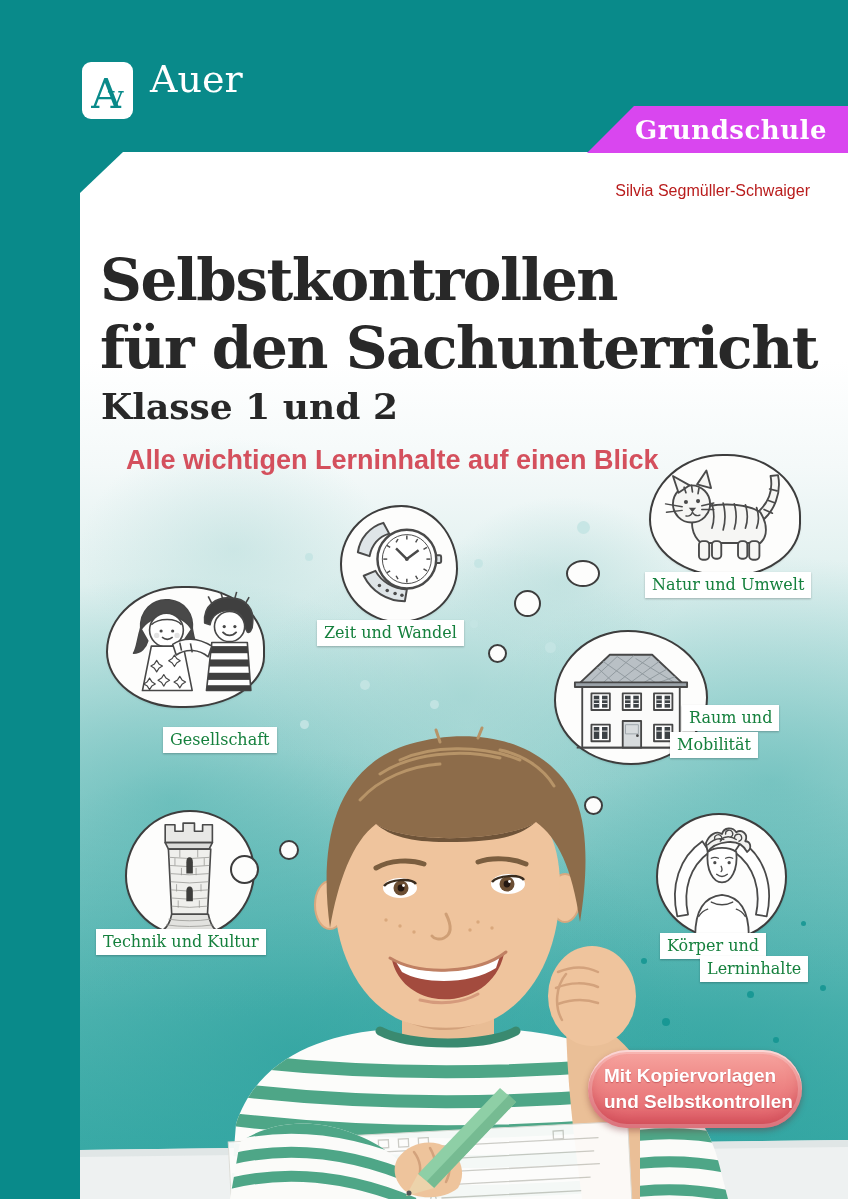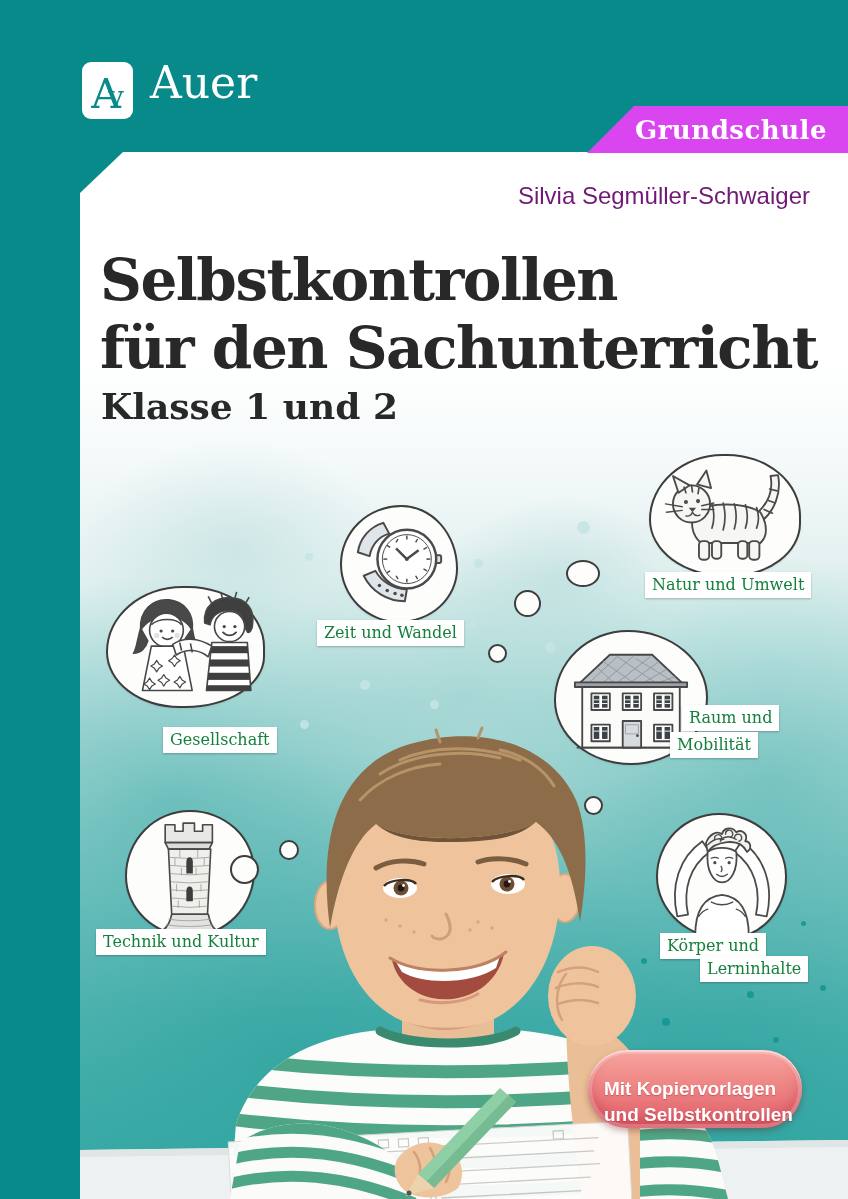--- a/index.html
+++ b/index.html
@@ -25,23 +25,23 @@
 
   .ribbon{position:absolute;left:580px;top:106px;width:268px;height:47px;background:#d946ef;z-index:4;
           clip-path:polygon(54px 0,100% 0,100% 100%,7px 100%);
           display:flex;align-items:center;justify-content:center;padding-left:34px;box-sizing:border-box;}
   .ribbon span{font-family:"DejaVu Serif",serif;font-weight:bold;font-size:26px;color:#fff;letter-spacing:.5px;}
 
   .logo-box{position:absolute;left:82px;top:62px;width:51px;height:57px;background:#fff;border-radius:9px;z-index:6;
             display:flex;align-items:flex-end;justify-content:center;}
   .logo-box .mark-a{font-family:"DejaVu Serif",serif;color:#098a8a;font-size:41px;line-height:50px;}
   .logo-box .mark-v{font-family:"DejaVu Serif",serif;color:#098a8a;font-size:28px;line-height:44px;margin-left:-13px;}
-  .logo-name{position:absolute;left:150px;top:57px;font-family:"DejaVu Serif",serif;font-size:44px;color:#fff;z-index:6;}
-
-  .author{position:absolute;top:182px;right:38px;font-size:24px;color:#701a75;z-index:6;}
+  .logo-name{position:absolute;left:150px;top:57px;font-family:"DejaVu Serif",serif;font-size:38px;color:#fff;z-index:6;}
+
+  .author{position:absolute;top:182px;right:38px;font-size:16px;color:#b91c1c;z-index:6;}
 
   .title{position:absolute;left:100px;top:246px;z-index:6;font-family:"DejaVu Serif",serif;font-weight:bold;
          font-size:58px;line-height:68px;color:#282828;letter-spacing:-1.5px;}
   .title-class{position:absolute;left:101px;top:384px;z-index:6;font-family:"DejaVu Serif",serif;font-weight:bold;
          font-size:36px;line-height:44px;color:#282828;}
   .tagline{position:absolute;left:126px;top:445px;z-index:6;font-weight:bold;font-size:27px;color:#d4505d;}
 
   .bubble{position:absolute;background:#fdfdfc;border:2px solid #3d3d3d;z-index:2;
           display:flex;align-items:center;justify-content:center;box-shadow:0 1px 2px rgba(0,0,0,.08);}
   .b-cat{left:649px;top:454px;width:148px;height:119px;border-radius:50% 50% 48% 52% / 55% 52% 45% 48%;}
@@ -59,21 +59,21 @@
   .dot{position:absolute;border-radius:50%;z-index:1;}
   .dot.dark{background:rgba(18,148,145,.85);}
   .dot.light{background:rgba(196,228,227,.9);}
 
   .boy{position:absolute;left:80px;top:690px;width:768px;height:509px;z-index:3;}
 
   .pill{position:absolute;left:588px;top:1050px;width:214px;height:78px;border-radius:40px;z-index:8;
         background:linear-gradient(180deg,#f7a5a0 0%,#ef8a88 38%,#e2606a 100%);
         box-shadow:inset 0 2px 0 rgba(255,255,255,.45),inset 0 0 0 4px rgba(255,255,255,.22),
                    inset 0 -10px 14px rgba(186,52,64,.45),0 3px 6px rgba(110,25,35,.35);
-        display:flex;flex-direction:column;justify-content:flex-end;padding-left:16px;box-sizing:border-box;}
+        display:flex;flex-direction:column;justify-content:center;padding-left:16px;box-sizing:border-box;}
   .pill div{color:#fff;font-weight:bold;font-size:19px;line-height:26px;text-shadow:0 1px 1px rgba(170,50,60,.5);}
 </style>
 </head>
 <body>
 
 <div class="page">
 
   <div class="artwork"></div>
 
   <div class="dot light" style="left:577px;top:521px;width:13px;height:13px"></div>
@@ -109,20 +109,21 @@
   </div>
   <div class="logo-name">Auer</div>
 
   <div class="author">Silvia Segmüller-Schwaiger</div>
 
   <div class="title">
     <div>Selbstkontrollen</div>
     <div>für den Sachunterricht</div>
   </div>
   <div class="title-class">Klasse 1 und 2</div>
+  <div class="tagline">Alle wichtigen Lerninhalte auf einen Blick</div>
 
   <div class="bubble b-cat">
     <svg width="136" height="106" viewBox="0 0 140 114">
       <g stroke="#4a4a4a" stroke-width="2" fill="#f6f6f4" stroke-linecap="round" stroke-linejoin="round">
         <path d="M104 54 C116 44 122 30 119 14 L127 13 C131 32 123 52 109 63 Z"></path>
         <path d="M38 52 C52 42 92 42 108 53 C116 66 116 79 108 86 L44 86 C34 77 32 64 38 52 Z"></path>
         <rect x="42" y="84" width="11" height="20" rx="4"></rect>
           <rect x="56" y="84" width="10" height="19" rx="4"></rect>
         <rect x="84" y="84" width="10" height="19" rx="4"></rect>
           <rect x="96" y="84" width="11" height="20" rx="4"></rect>

